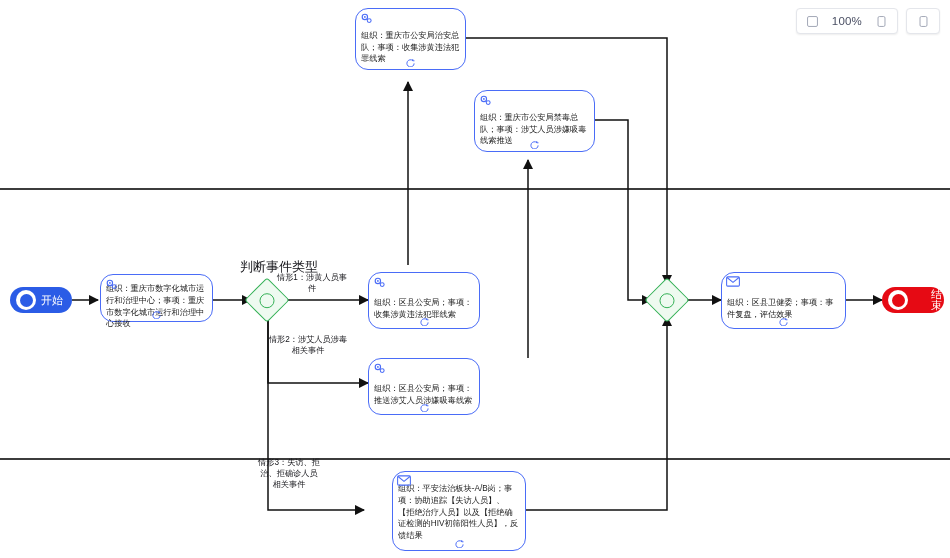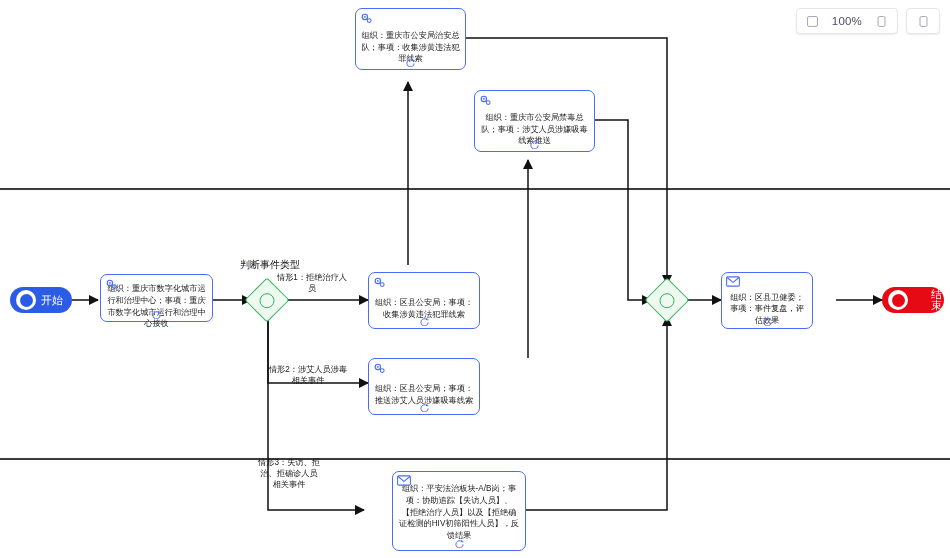--- a/index.html
+++ b/index.html
@@ -39,23 +39,23 @@
     background: #fff; display: flex; align-items: center; justify-content: center;
     flex: 0 0 auto; }
   .terminal .ring i { display: block; width: 13px; height: 13px;
     border-radius: 50%; }
   .terminal .tlabel { font-size: 11px; line-height: 1; }
   .start { background: #2b5ce6; }
   .start .ring i { background: #2b5ce6; }
   .end { background: #e60a14; }
   .end .ring i { background: #e60a14; }
 
-  .task { background: #fff; border: 1.4px solid #4a6cf7; border-radius: 7px;
+  .task { background: #fff; border: 1.4px solid #4a6cf7; border-radius: 13px;
     display: flex; align-items: center; justify-content: center;
-    text-align: center; padding: 29px 5px 12px; }
+    padding: 29px 5px 12px; }
   .task .ttext { font-size: 8.2px; line-height: 1.42; color: #1b1b1b;
     word-break: break-all; }
   .task .corner-icon { position: absolute; top: 3px; left: 4px;
     width: 13px; height: 13px; color: #4a6cf7; }
   .task .corner-icon svg { display: block; }
   .task .loop-mark { position: absolute; bottom: 2px; left: 0; right: 0;
     display: flex; justify-content: center; color: #4a6cf7; }
 
   .gateway { position: absolute; width: 32px; height: 32px;
     transform: rotate(45deg); background: #eefaf0;
@@ -63,21 +63,21 @@
     display: flex; align-items: center; justify-content: center; }
   .gateway i { display: block; width: 15px; height: 15px; border-radius: 50%;
     border: 1.6px solid #34b156; transform: rotate(-45deg); }
 
   
   .edges { position: absolute; inset: 0; width: 950px; height: 558px;
     pointer-events: none; }
 
   .edge-label { position: absolute; font-size: 8.2px; line-height: 1.35;
     color: #15151a; text-align: center; }
-  .gw-label { position: absolute; font-size: 10px; color: #15151a; }
+  .gw-label { position: absolute; font-size: 13px; color: #15151a; }
 </style>
 </head>
 <body>
 
 <div id="canvas">
 
   <div class="lane-divider" style="top:188px"></div>
   <div class="lane-divider" style="top:458px"></div>
 
   <div class="toolbar">
@@ -159,22 +159,22 @@
           <path d="M8.5 1.2v1.9h1.9"></path>
       </svg>
     </span>
   </div>
 
   <div class="gateway" style="left:251px; top:284px;">
       <i></i>
     </div>
   <div class="gw-label" style="left:240px; top:258px;">判断事件类型</div>
 
-  <div class="edge-label" style="left:276px; top:272px; width:72px;">情形1：拒绝治疗人员</div>
-  <div class="edge-label" style="left:268px; top:364px; width:80px;">情形2：涉艾人员涉毒相关事件</div>
+  <div class="edge-label" style="left:276px; top:272px; width:72px;">情形1：涉黄人员事件</div>
+  <div class="edge-label" style="left:268px; top:334px; width:80px;">情形2：涉艾人员涉毒相关事件</div>
   <div class="edge-label" style="left:258px; top:457px; width:62px;">情形3：失访、拒治、拒确诊人员相关事件</div>
 
   <div class="node task" style="left:355px; top:8px; width:111px; height:62px;">
     <span class="corner-icon">
       <svg viewBox="0 0 16 16" width="13" height="13" fill="#4a6cf7">
         <circle cx="6" cy="6" r="3.3" fill="none" stroke="#4a6cf7" stroke-width="1.4"></circle>
         <circle cx="6" cy="6" r="1.1"></circle>
         <circle cx="11.3" cy="10.6" r="2.4" fill="none" stroke="#4a6cf7" stroke-width="1.3"></circle>
       </svg>
     </span>
@@ -251,21 +251,21 @@
         <path d="M10 6a4 4 0 1 1-1.3-3"></path>
           <path d="M8.5 1.2v1.9h1.9"></path>
       </svg>
     </span>
   </div>
 
   <div class="gateway" style="left:651px; top:284px;">
       <i></i>
     </div>
 
-  <div class="node task" style="left:721px; top:272px; width:92px; height:57px;">
+  <div class="node task" style="left:721px; top:272px; width:125px; height:57px;">
     <span class="corner-icon">
       <svg viewBox="0 0 16 12" width="14" height="11" fill="none" stroke="#4a6cf7" stroke-width="1.2">
         <rect x="0.7" y="0.7" width="14.6" height="10.6" rx="1.2"></rect>
         <path d="M1.2 1.4 L8 7 L14.8 1.4"></path>
       </svg>
     </span>
     <span class="ttext">组织：区县卫健委；事项：事件复盘，评估效果</span>
     <span class="loop-mark">
       <svg width="11" height="9" viewBox="0 0 12 10" fill="none" stroke="#4a6cf7" stroke-width="1.1">
         <path d="M10 6a4 4 0 1 1-1.3-3"></path>

